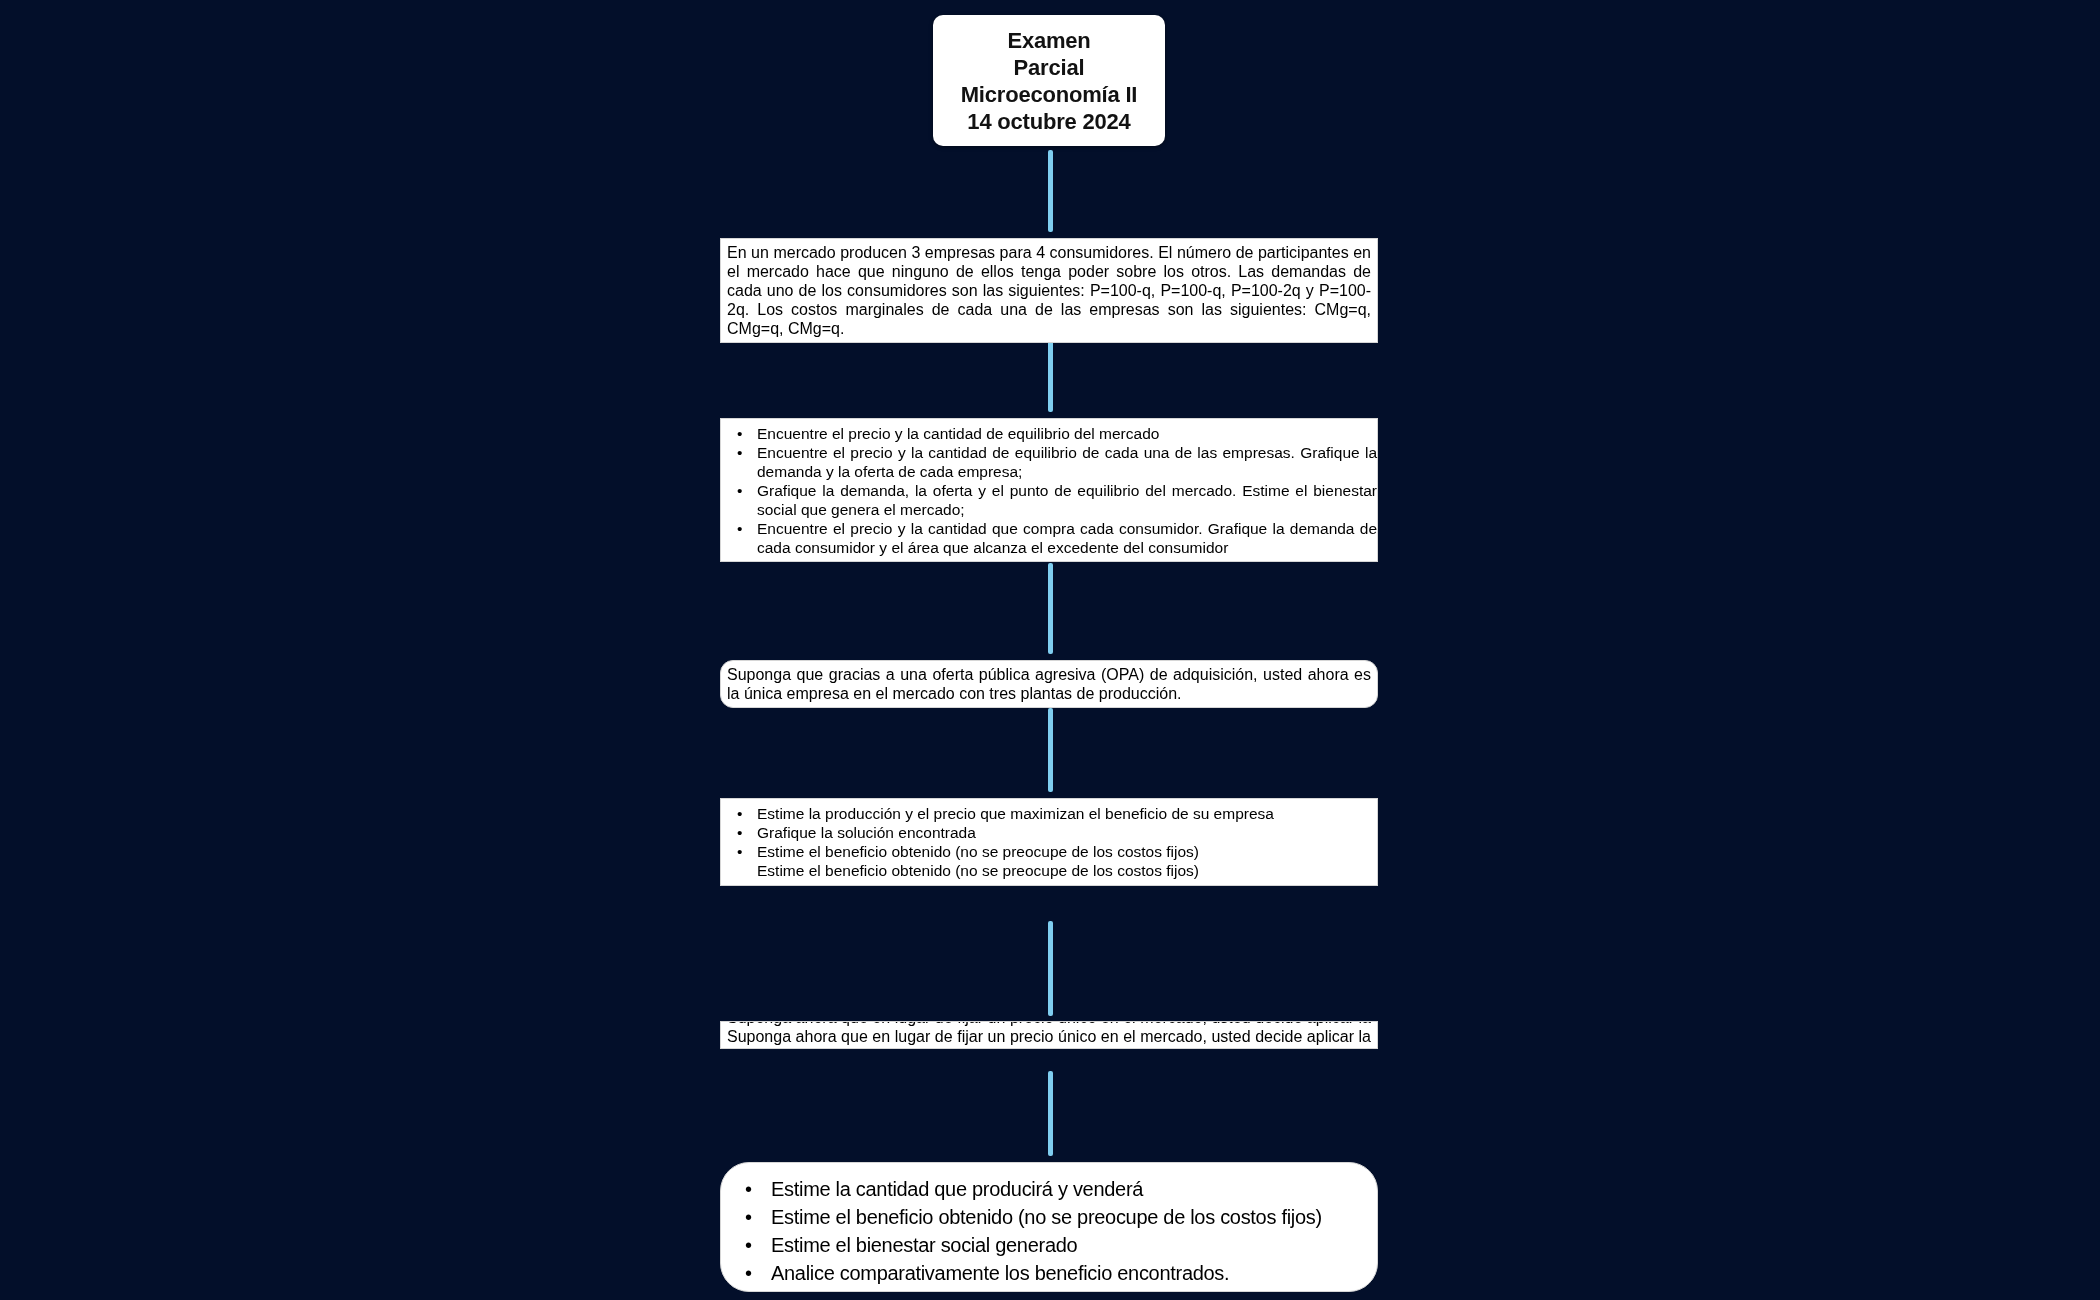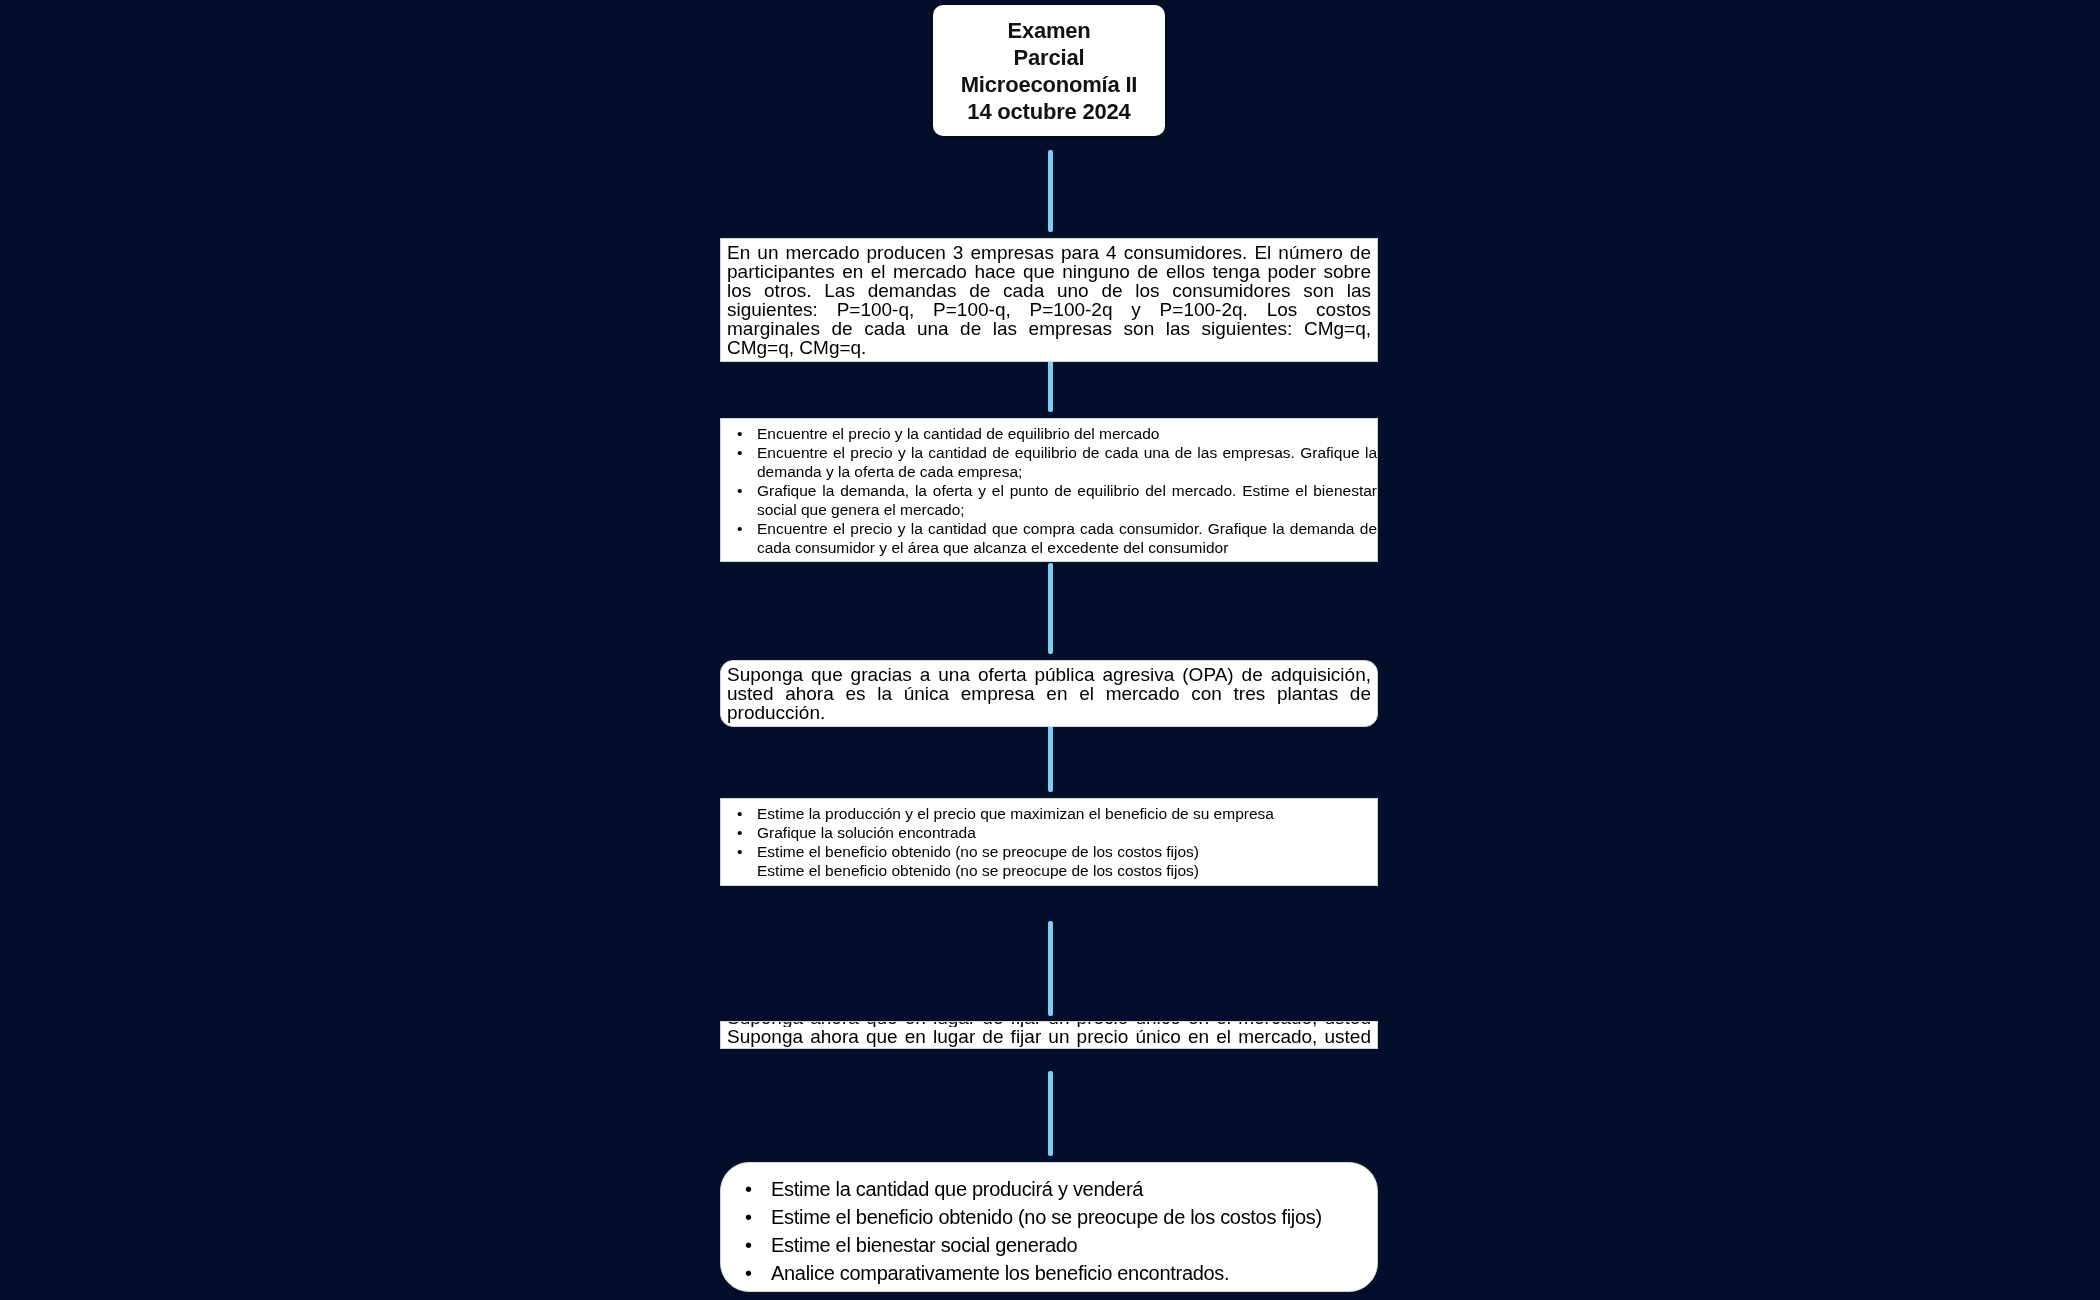--- a/index.html
+++ b/index.html
@@ -16,21 +16,21 @@
   .connector{
     position:absolute;
     left:1048px;width:5px;
     background:#7fcef0;
     border-radius:2px;
   }
 
   
   .title-card{
     position:absolute;
-    left:933px;top:5px;width:232px;height:131px;
+    left:933px;top:15px;width:232px;height:131px;
     background:#ffffff;
     border-radius:10px;
     box-shadow:0 1px 4px rgba(0,0,0,0.45);
     display:flex;flex-direction:column;
     justify-content:center;align-items:center;
     text-align:center;
     color:#121212;
     font-weight:bold;
     font-size:22px;line-height:27px;
     letter-spacing:-0.2px;
@@ -40,21 +40,21 @@
   .card{
     position:absolute;
     left:720px;width:658px;
     background:#ffffff;
     border:1px solid #d6d6d6;
     box-sizing:border-box;
     color:#000;
   }
   .card.paragraph{
     padding:4px 6px;
-    font-size:19px;line-height:19px;
+    font-size:16px;line-height:19px;
     text-align:justify;
   }
   .card.bullets{
     padding:5px 0 4px 0;
     font-size:15.5px;line-height:19px;
   }
   .card ul{margin:0;padding:0;list-style:none;}
   .card li{
     position:relative;
     padding-left:36px;

